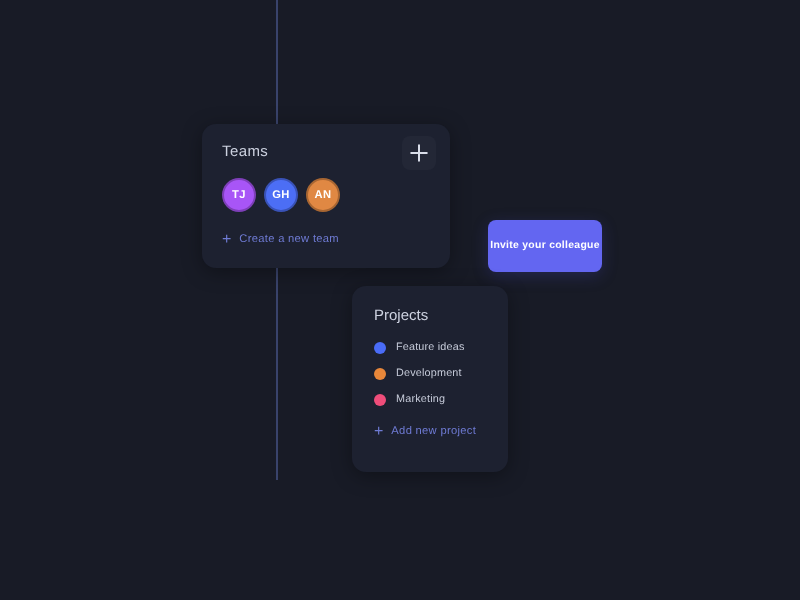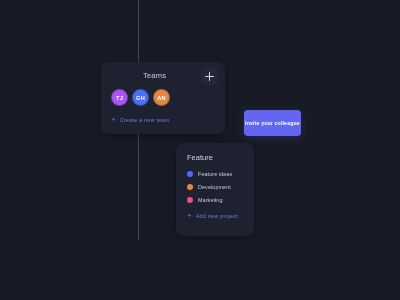--- a/index.html
+++ b/index.html
@@ -41,21 +41,20 @@
   .teams-head {
     display:flex;
     align-items:flex-start;
     justify-content:space-between;
   }
   .card-title {
     font-size:7.5px;
     color:#cdd2e0;
     letter-spacing:.2px;
     line-height:10px;
-    margin-left:32px;
   }
   .plus-btn {
     position:absolute;
     right:7px; top:6px;
     width:17px; height:17px;
     border-radius:4px;
     background:#232736;
     display:flex; align-items:center; justify-content:center;
   }
   .plus-btn svg { display:block; }
@@ -176,21 +175,21 @@
       <span class="plus-glyph">+</span>
       <span class="action-text">Create a new team</span>
     </div>
   </div>
 
   <div class="invite-btn">
     <span class="invite-label">Invite your colleague</span>
   </div>
 
   <div class="card projects-card">
-    <div class="proj-title">Feature</div>
+    <div class="proj-title">Projects</div>
 
     <div class="proj-item">
       <span class="dot" style="background:#4a6cf7"></span>
       <span class="proj-label">Feature ideas</span>
     </div>
     <div class="proj-item">
       <span class="dot" style="background:#e8873a"></span>
       <span class="proj-label">Development</span>
     </div>
     <div class="proj-item">

